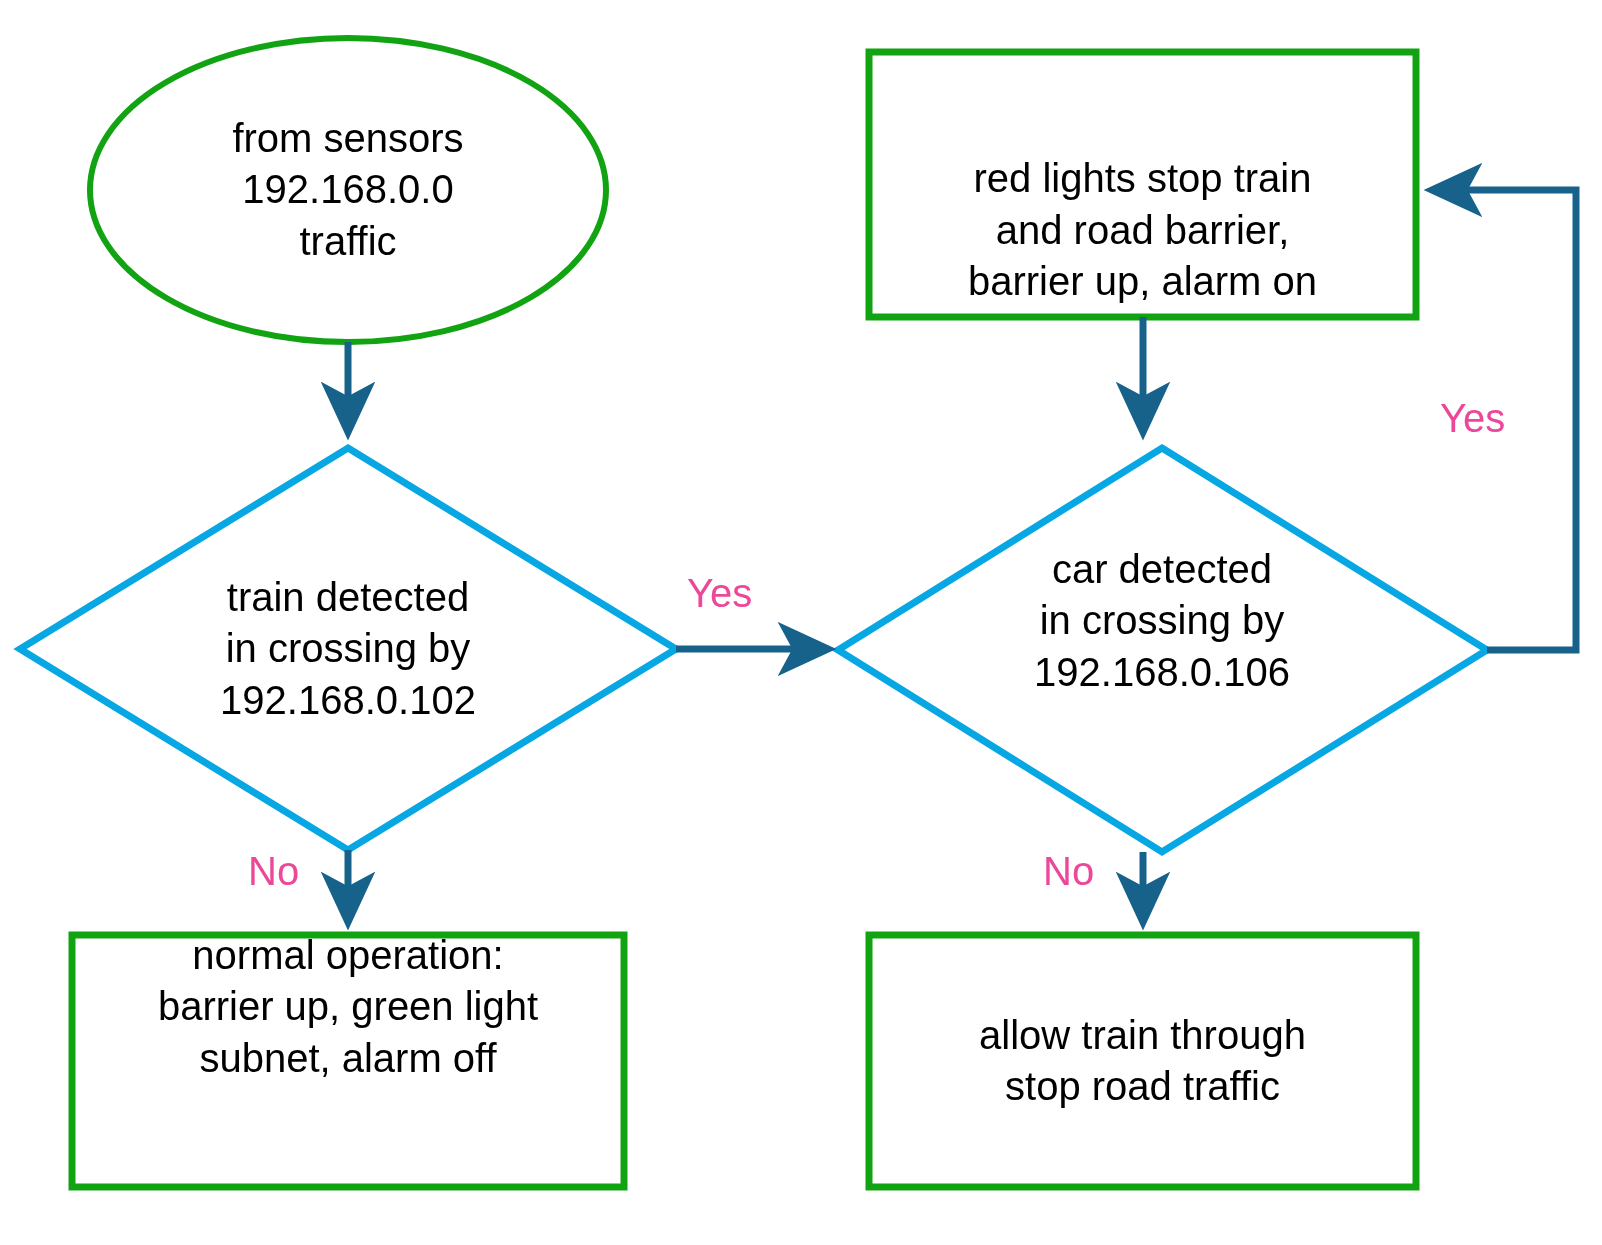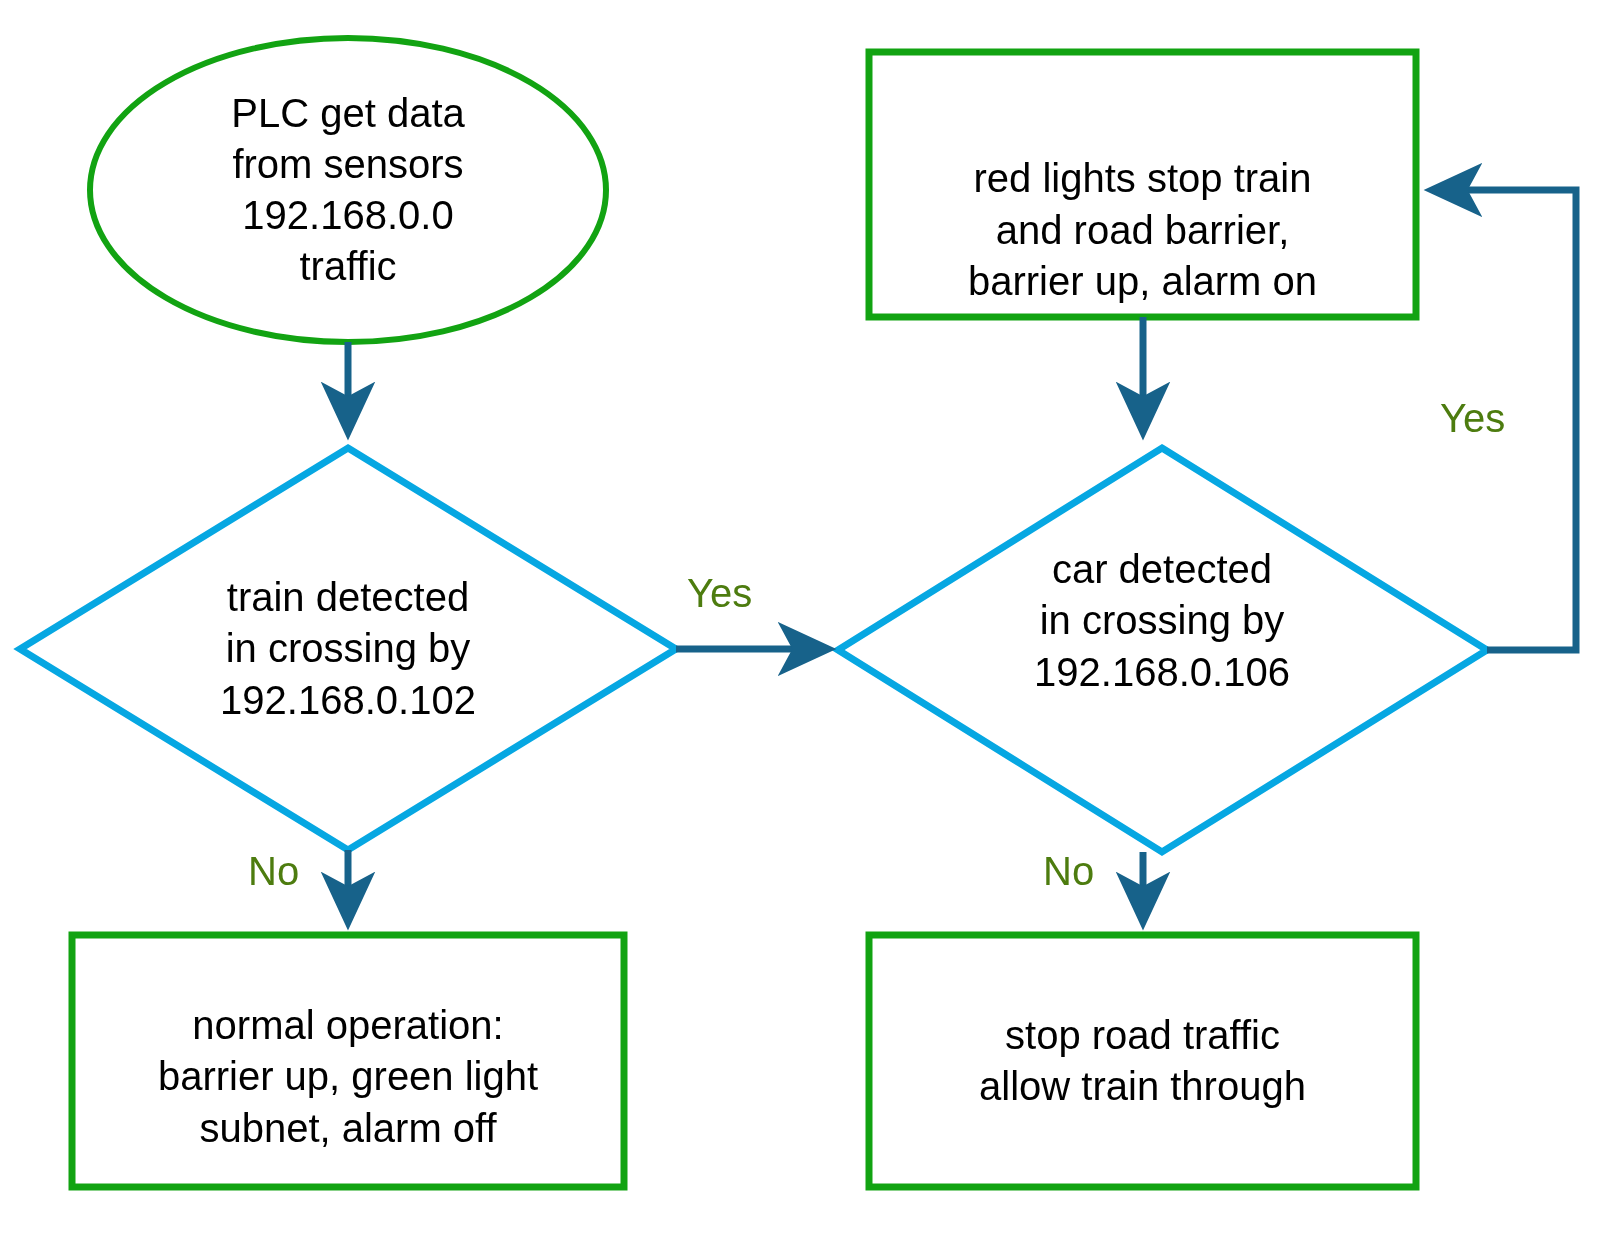--- a/index.html
+++ b/index.html
@@ -32,21 +32,21 @@
     text-align: center;
     color: #000000;
     font-size: 40px;
     line-height: 1.28;
     font-family: "Liberation Sans", sans-serif;
     pointer-events: none;
     white-space: nowrap;
   }
   .edge-label {
     position: absolute;
-    color: #4d7c0f;
+    color: #ec4899;
     font-size: 40px;
     font-family: "Liberation Sans", sans-serif;
     line-height: 1;
     white-space: nowrap;
   }
 </style>
 </head>
 <body>
 
 <div id="canvas">
@@ -77,21 +77,20 @@
     <line x1="676" y1="649" x2="828" y2="649" stroke="#17628A" stroke-width="7" marker-end="url(#arrowTeal)"></line>
 
     <line x1="348" y1="850" x2="348" y2="922" stroke="#17628A" stroke-width="7" marker-end="url(#arrowTeal)"></line>
 
     <line x1="1143" y1="852" x2="1143" y2="922" stroke="#17628A" stroke-width="7" marker-end="url(#arrowTeal)"></line>
 
     <polyline points="1487,650 1576,650 1576,190 1432,190" fill="none" stroke="#17628A" stroke-width="7" marker-end="url(#arrowTeal)"></polyline>
   </svg>
 
   <div class="node-text" style="left:130px; top:52px; width:436px; height:276px;">
-    <span>PLC get data</span>
     <span>from sensors</span>
     <span>192.168.0.0</span>
     <span>traffic</span>
   </div>
 
   <div class="node-text" style="left:880px; top:62px; width:525px; height:245px;justify-content:flex-end;">
     <span>red lights stop train</span>
     <span>and road barrier,</span>
     <span>barrier up, alarm on</span>
   </div>
@@ -101,29 +100,29 @@
     <span>in crossing by</span>
     <span>192.168.0.102</span>
   </div>
 
   <div class="node-text" style="left:952px; top:515px; width:420px; height:212px;">
     <span>car detected</span>
     <span>in crossing by</span>
     <span>192.168.0.106</span>
   </div>
 
-  <div class="node-text" style="left:82px; top:961px; width:532px; height:232px;">
+  <div class="node-text" style="left:82px; top:891px; width:532px; height:232px;">
     <span>normal operation:</span>
     <span>barrier up, green light</span>
     <span>subnet, alarm off</span>
   </div>
 
   <div class="node-text" style="left:880px; top:945px; width:525px; height:232px;">
+    <span>allow train through</span>
     <span>stop road traffic</span>
-    <span>allow train through</span>
   </div>
 
   <div class="edge-label" style="left:687px; top:573px;">Yes</div>
 
   <div class="edge-label" style="left:248px; top:851px;">No</div>
 
   <div class="edge-label" style="left:1440px; top:398px;">Yes</div>
 
   <div class="edge-label" style="left:1043px; top:851px;">No</div>
 

